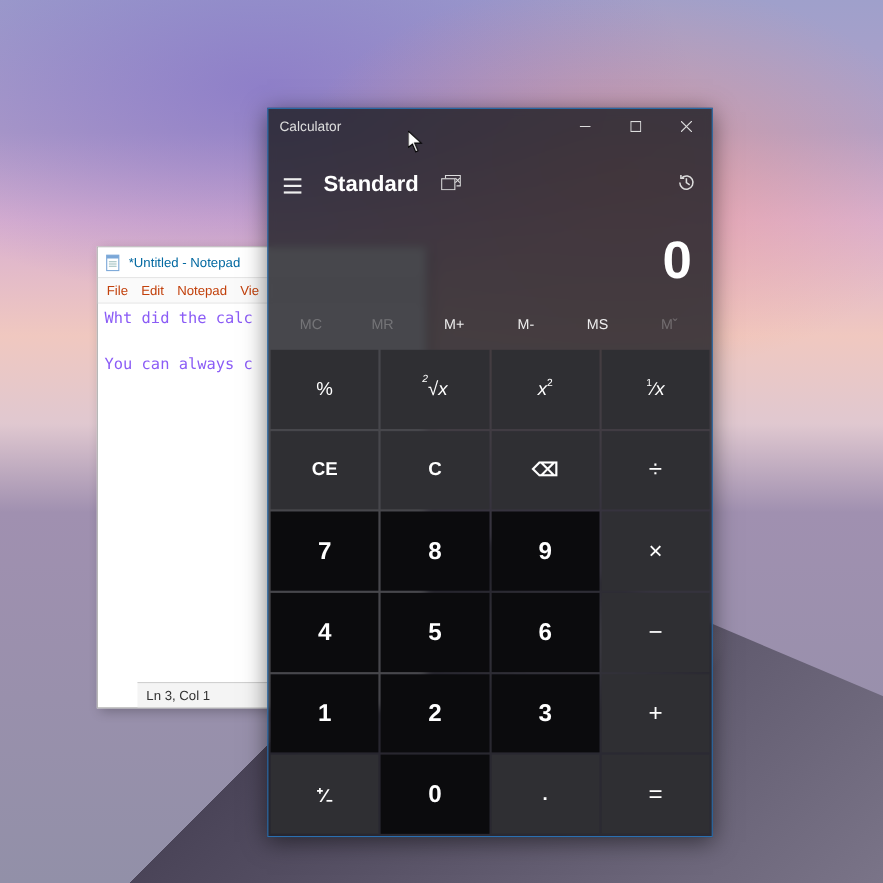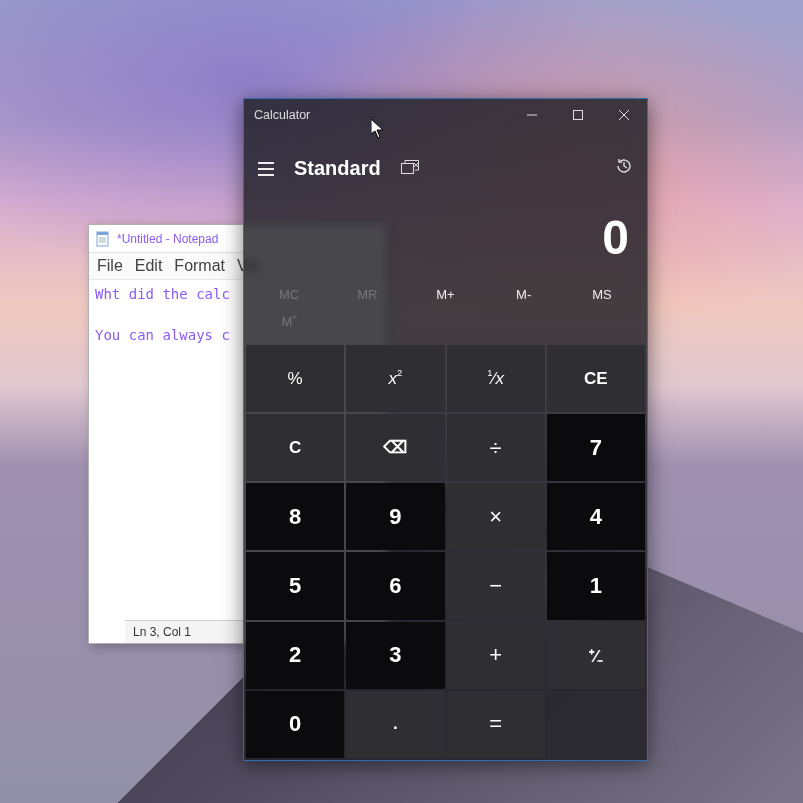--- a/index.html
+++ b/index.html
@@ -24,25 +24,25 @@
       radial-gradient(ellipse 250px 120px at 65% 35%, rgba(230,225,235,0.7), transparent 55%);
   }
 
   
   .notepad {
     position: absolute; left: 88px; top: 224px; width: 300px; height: 420px;
     background: #ffffff; border: 1px solid #b0b0b0; box-shadow: 3px 3px 10px rgba(0,0,0,0.25);
   }
   .np-titlebar {
     display: flex; align-items: center; gap: 6px; height: 28px; padding: 0 6px;
-    background: #fff; border-bottom: 1px solid #e0e0e0; font-size: 12px; color: #8b5cf6;
+    background: #fff; border-bottom: 1px solid #e0e0e0; font-size: 12px; color: #0369a1;
   }
   .np-icon { width: 16px; height: 16px; }
   .np-menubar {
-    display: flex; gap: 12px; padding: 4px 8px; font-size: 16px; color: #404040;
+    display: flex; gap: 12px; padding: 4px 8px; font-size: 12px; color: #c2410c;
     border-bottom: 1px solid #e8e8e8; background:#fafafa;
   }
   .np-body {
     padding: 4px 6px; font-family: Consolas, monospace; font-size: 14px; color:#8b5cf6;
     white-space: pre; line-height: 1.45; height: calc(100% - 28px - 26px - 24px);
     overflow: hidden;
   }
   .np-status {
     position:absolute; bottom:0; left:0; right:0;
     border-top: 1px solid #d0d0d0; padding: 4px 8px; font-size: 12px; color:#333; background:#f4f4f4;margin-left:36px;
@@ -65,21 +65,21 @@
   }
   .hamburger { width: 22px; height: 22px; display:flex; flex-direction:column; justify-content:center; gap:4px; }
   .hamburger span { display:block; height:2px; background:#eee; width:16px; }
   .mode-label { font-size: 20px; font-weight:600; color:#fff; }
   .keepontop { margin-left: 6px; color:#ddd; font-size:16px; }
   .history-btn { margin-left:auto; font-size:18px; color:#ddd; }
   .display {
     text-align:right; font-size: 48px; font-weight:600; padding: 28px 18px 12px 18px; color:#fff;
   }
   .memrow {
-    display:grid; grid-template-columns: repeat(5,1fr); padding: 4px 6px 8px 6px;
+    display:grid; grid-template-columns: repeat(6,1fr); padding: 4px 6px 8px 6px;
     font-size: 13px; text-align:center;
   }
   .memrow div { padding: 6px 0; color:#eee; }
   .memrow .disabled { color: rgba(200,200,200,0.35); }
   .keypad {
     flex:1; display:grid; grid-template-columns: repeat(4,1fr); grid-template-rows: repeat(6,1fr);
     gap: 2px; padding: 2px;
   }
   .key {
     display:flex; align-items:center; justify-content:center;
@@ -107,21 +107,21 @@
         <rect x="2" y="1" width="11" height="3" fill="#7aa7d8"></rect>
         <line x1="4" y1="7" x2="11" y2="7" stroke="#9bb" stroke-width="1"></line>
         <line x1="4" y1="9" x2="11" y2="9" stroke="#9bb" stroke-width="1"></line>
         <line x1="4" y1="11" x2="11" y2="11" stroke="#9bb" stroke-width="1"></line>
       </svg>
       <span>*Untitled - Notepad</span>
     </div>
     <div class="np-menubar">
       <span>File</span>
       <span>Edit</span>
-      <span>Format</span>
+      <span>Notepad</span>
       <span>Vie</span>
     </div>
     <div class="np-body"><span>Wht did the calc</span>
 <span></span>
 <span>You can always c</span></div>
     <div class="np-status">
       <span>Ln 3, Col 1</span>
     </div>
   </div>
 
@@ -178,20 +178,23 @@
       <div class="disabled">MR</div>
       <div>M+</div>
       <div>M-</div>
       <div>MS</div>
       <div class="disabled">Mˇ</div>
     </div>
 
     <div class="keypad">
       <div class="key fn">%</div>
       <div class="key fn">
+          <span style="font-style:italic"><sup>2</sup>√<span style="font-style:italic">x</span></span>
+        </div>
+      <div class="key fn">
           <span style="font-style:italic">x</span>
           <sup>2</sup>
         </div>
       <div class="key fn"><sup>1</sup>∕<span style="font-style:italic">x</span></div>
 
       <div class="key util">CE</div>
       <div class="key util">C</div>
       <div class="key util">⌫</div>
       <div class="key op">÷</div>
 

